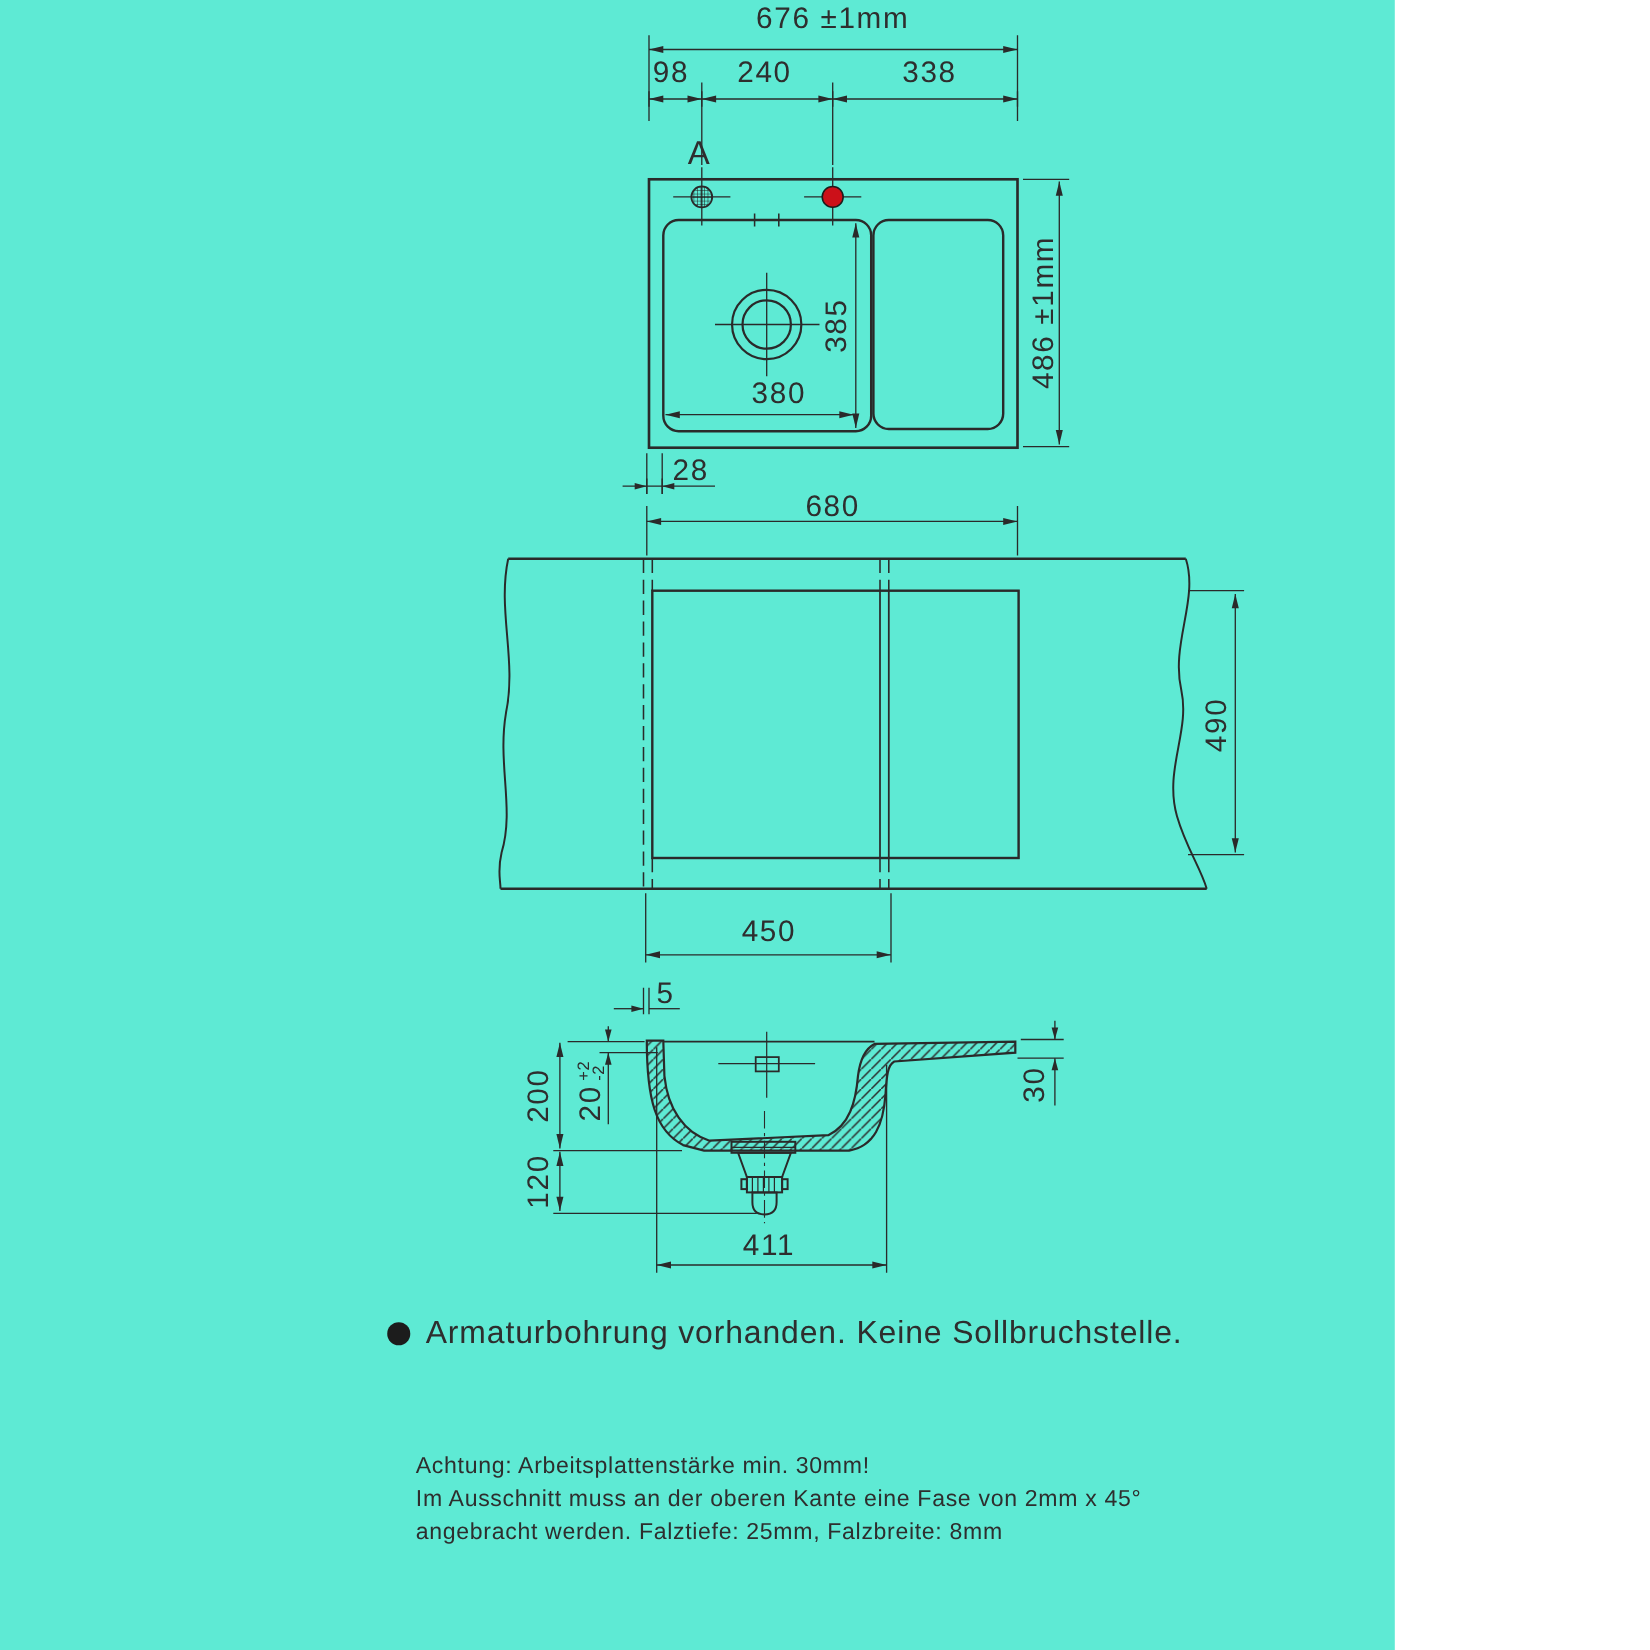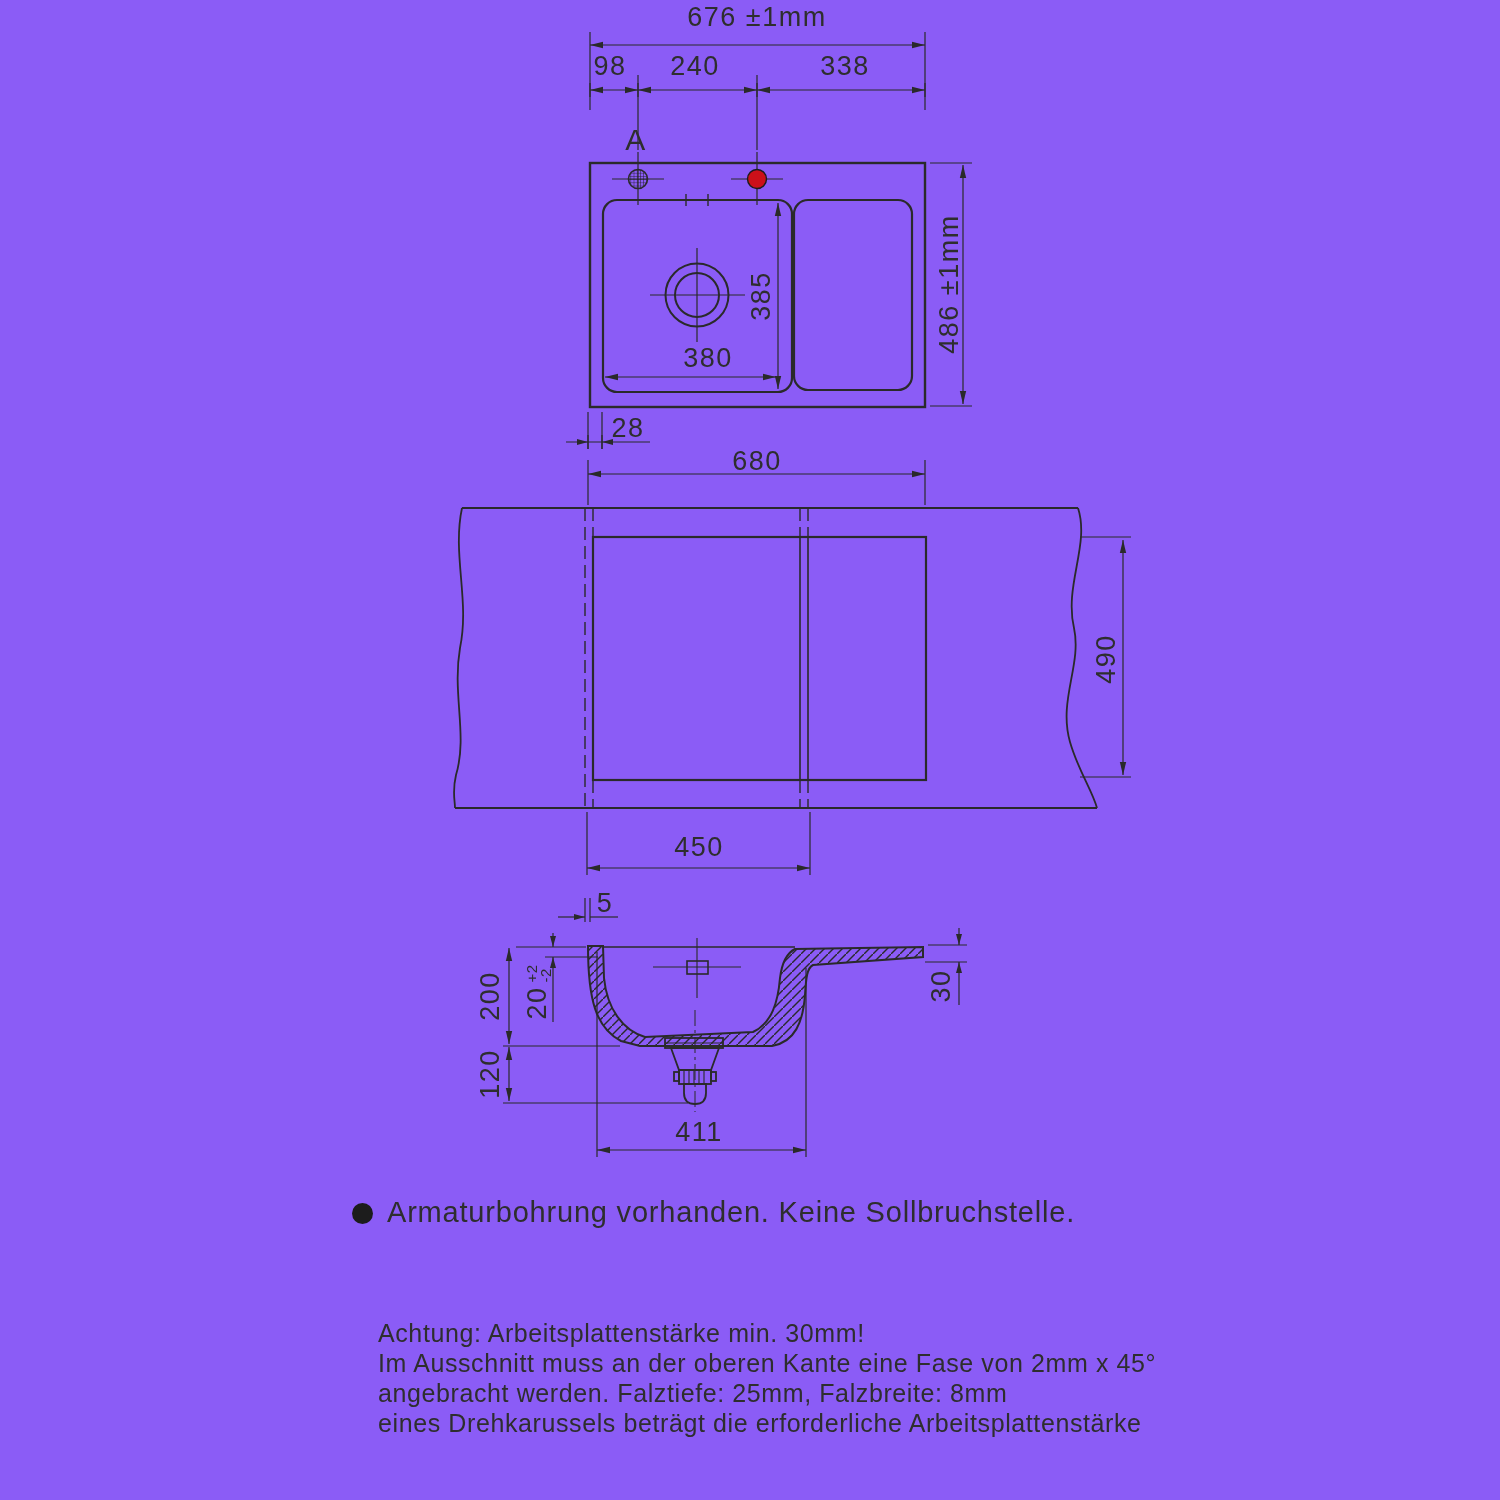--- a/index.html
+++ b/index.html
@@ -1,30 +1,30 @@
 <!DOCTYPE html>
 <html><head>
 <meta charset="utf-8">
 <style>
   html,body{margin:0;padding:0;background:#ffffff;}
-  #canvas{position:relative;width:1500px;height:1500px;background:#8b5cf6;overflow:hidden;
+  #canvas{position:relative;width:1268px;height:1500px;background:#5eead4;overflow:hidden;
           font-family:"Liberation Sans", sans-serif;color:#2e2e2e;}
   svg{position:absolute;left:0;top:0;}
   .lbl{position:absolute;transform:translate(-50%,-50%);font-size:27px;font-weight:300;
        letter-spacing:1.5px;white-space:nowrap;color:#2e2e2e;}
   .rot{transform:translate(-50%,-50%) rotate(-90deg);}
   .tolstack{display:inline-flex;flex-direction:column;font-size:15px;line-height:14px;
             margin-left:4px;letter-spacing:0.5px;vertical-align:middle;}
   .note-main{position:absolute;left:340px;top:1192px;font-size:29px;line-height:41px;
              font-weight:300;letter-spacing:0.8px;white-space:nowrap;}
   .note-main .row1{padding-left:12px;}
   .bullet{display:inline-block;width:21px;height:21px;border-radius:50%;background:#1c1c1c;
           margin-right:14px;vertical-align:-2px;}
   .possym{vertical-align:-6px;margin:0 4px;}
-  .note-small{position:absolute;left:378px;top:1318px;font-size:25px;line-height:30px;
+  .note-small{position:absolute;left:378px;top:1318px;font-size:21px;line-height:30px;
               font-weight:300;letter-spacing:0.6px;white-space:nowrap;}
 </style>
 </head>
 <body>
 
 <div id="canvas">
 
 <svg width="1500" height="1500" viewBox="0 0 1500 1500">
   <defs>
     <marker id="arr" viewBox="0 0 14 8" refX="13.5" refY="4" markerWidth="14" markerHeight="8" orient="auto-start-reverse" markerUnits="userSpaceOnUse">
@@ -201,16 +201,15 @@
 <div class="lbl" style="left:699px;top:1132px">411</div>
 
 <div class="note-main">
   <div class="row1"><span class="bullet"></span><span>Armaturbohrung vorhanden. Keine Sollbruchstelle.</span></div>
 </div>
 
 <div class="note-small">
   <div>Achtung: Arbeitsplattenstärke min. 30mm!</div>
   <div>Im Ausschnitt muss an der oberen Kante eine Fase von 2mm x 45°</div>
   <div>angebracht werden. Falztiefe: 25mm, Falzbreite: 8mm</div>
-  <div>eines Drehkarussels beträgt die erforderliche Arbeitsplattenstärke</div>
 </div>
 
 </div>
 
 </body></html>

